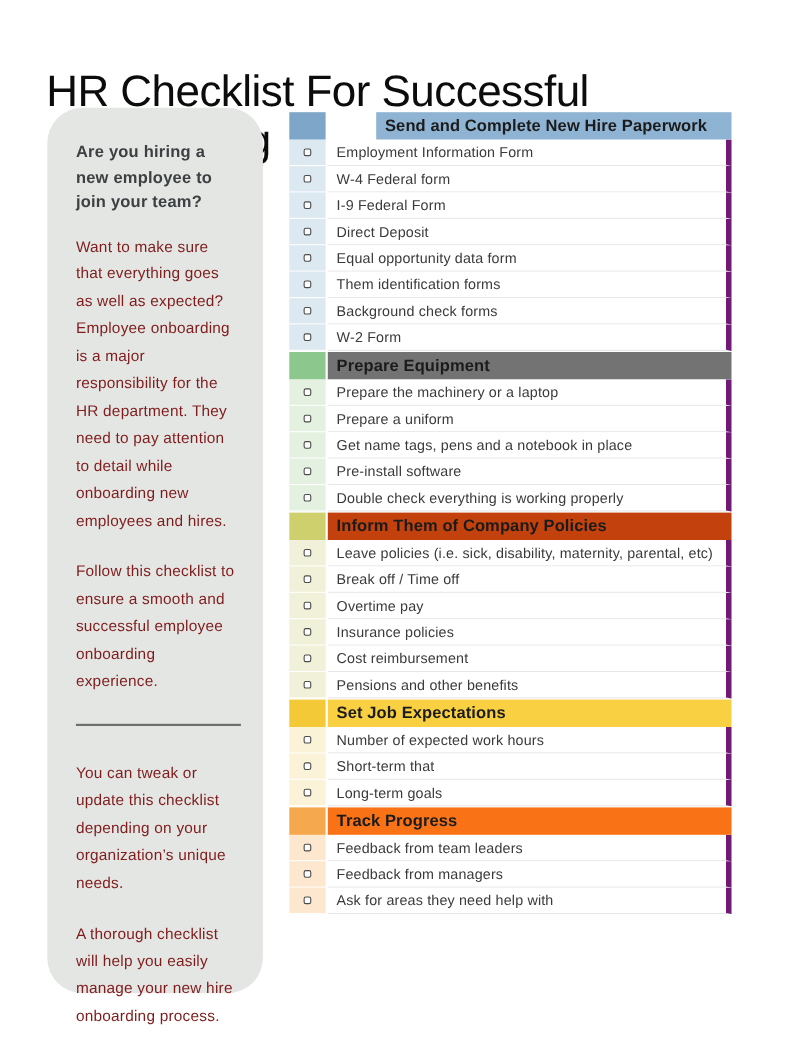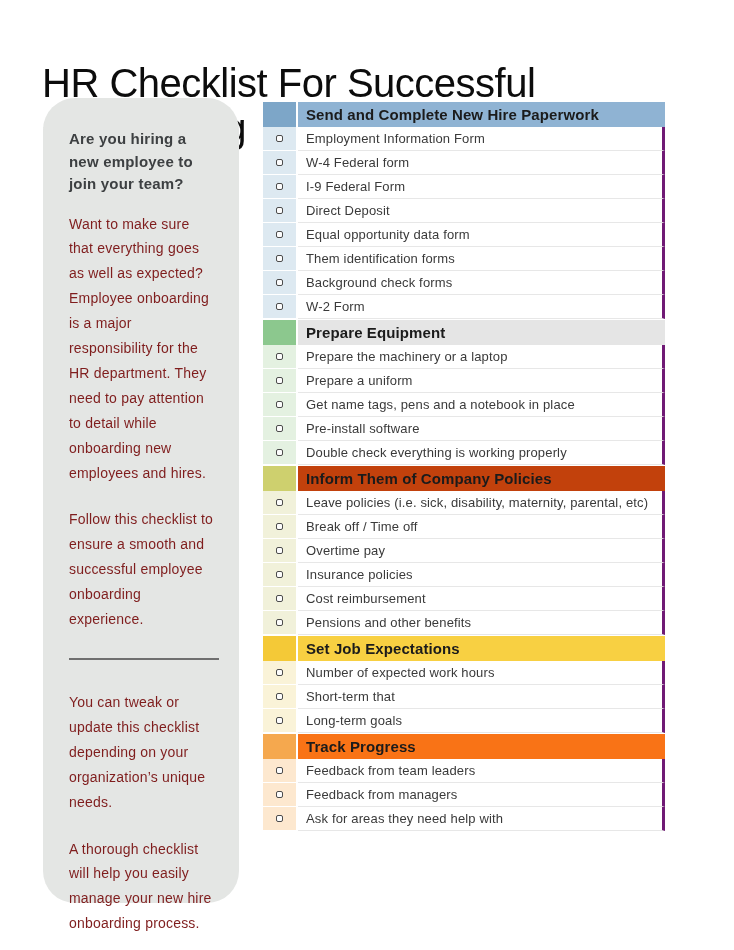--- a/index.html
+++ b/index.html
@@ -27,35 +27,35 @@
   .divider{
     border:none;border-top:2px solid #6f6f6f;width:150px;
     margin:26px 0 30px 0;
   }
   .logo-block{text-align:center;margin-top:14px;}
   .logo-icon{display:inline-block;margin-bottom:6px;}
   .logo-name{font-size:16px;font-weight:bold;color:#2e3133;letter-spacing:0.5px;}
   
   .checklist{position:absolute;left:263px;top:102px;width:402px;}
   .row-header{display:flex;height:25px;margin-top:1px;}
-  .row-header:first-child{margin-top:0;}
+  .row-header:first-child{margin-top:0;gap:44px;}
   .hdr-strip{width:33px;height:100%;flex:none;}
   .hdr-main{
     flex:1;margin-left:2px;display:flex;align-items:center;
     font-size:15px;font-weight:bold;color:#1b1b1b;padding-left:8px;
     letter-spacing:0.1px;
   }
   .row-item{display:flex;height:24px;}
   .cell-strip{
     width:33px;flex:none;display:flex;align-items:center;justify-content:center;
     box-sizing:border-box;border-bottom:1px solid #ffffff;
   }
   .cell-main{
     flex:1;margin-left:2px;background:#ffffff;box-sizing:border-box;
-    border-bottom:1px solid #e7e7e7;border-right:3px solid #701a75;
+    border-bottom:1px solid #e7e7e7;border-right:5px solid #701a75;
     display:flex;align-items:center;padding-left:8px;
     font-size:13px;color:#3a3a3a;letter-spacing:0.15px;white-space:nowrap;
   }
   .bullet{
     width:5px;height:5px;border:1.6px solid #4c4c4c;border-radius:2px;
     background:#fdfdfd;display:inline-block;
   }
 </style>
 </head>
 <body>
@@ -147,21 +147,21 @@
       <div class="cell-main">Background check forms</div>
     </div>
     <div class="row-item">
       <div class="cell-strip" style="background: rgb(221, 233, 241);">
         <span class="bullet"></span>
       </div>
       <div class="cell-main">W-2 Form</div>
     </div>
     <div class="row-header">
       <div class="hdr-strip" style="background: rgb(140, 200, 142);"></div>
-      <div class="hdr-main" style="background: #e5e5e5;">Prepare Equipment</div>
+      <div class="hdr-main" style="background: #737373;">Prepare Equipment</div>
     </div>
     <div class="row-item">
       <div class="cell-strip" style="background: rgb(228, 241, 225);">
         <span class="bullet"></span>
       </div>
       <div class="cell-main">Prepare the machinery or a laptop</div>
     </div>
     <div class="row-item">
       <div class="cell-strip" style="background: rgb(228, 241, 225);">
         <span class="bullet"></span>

